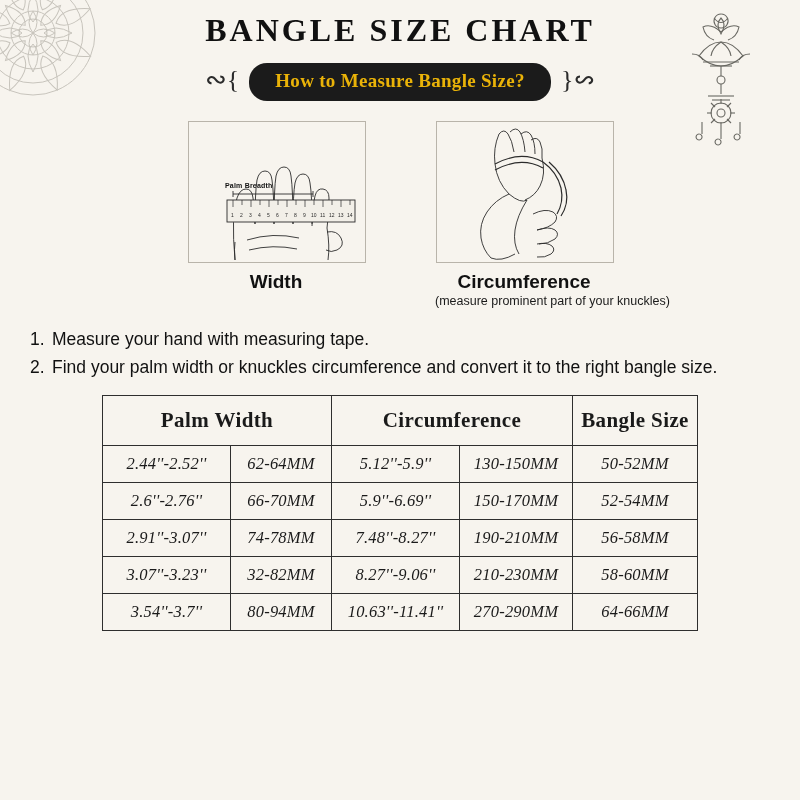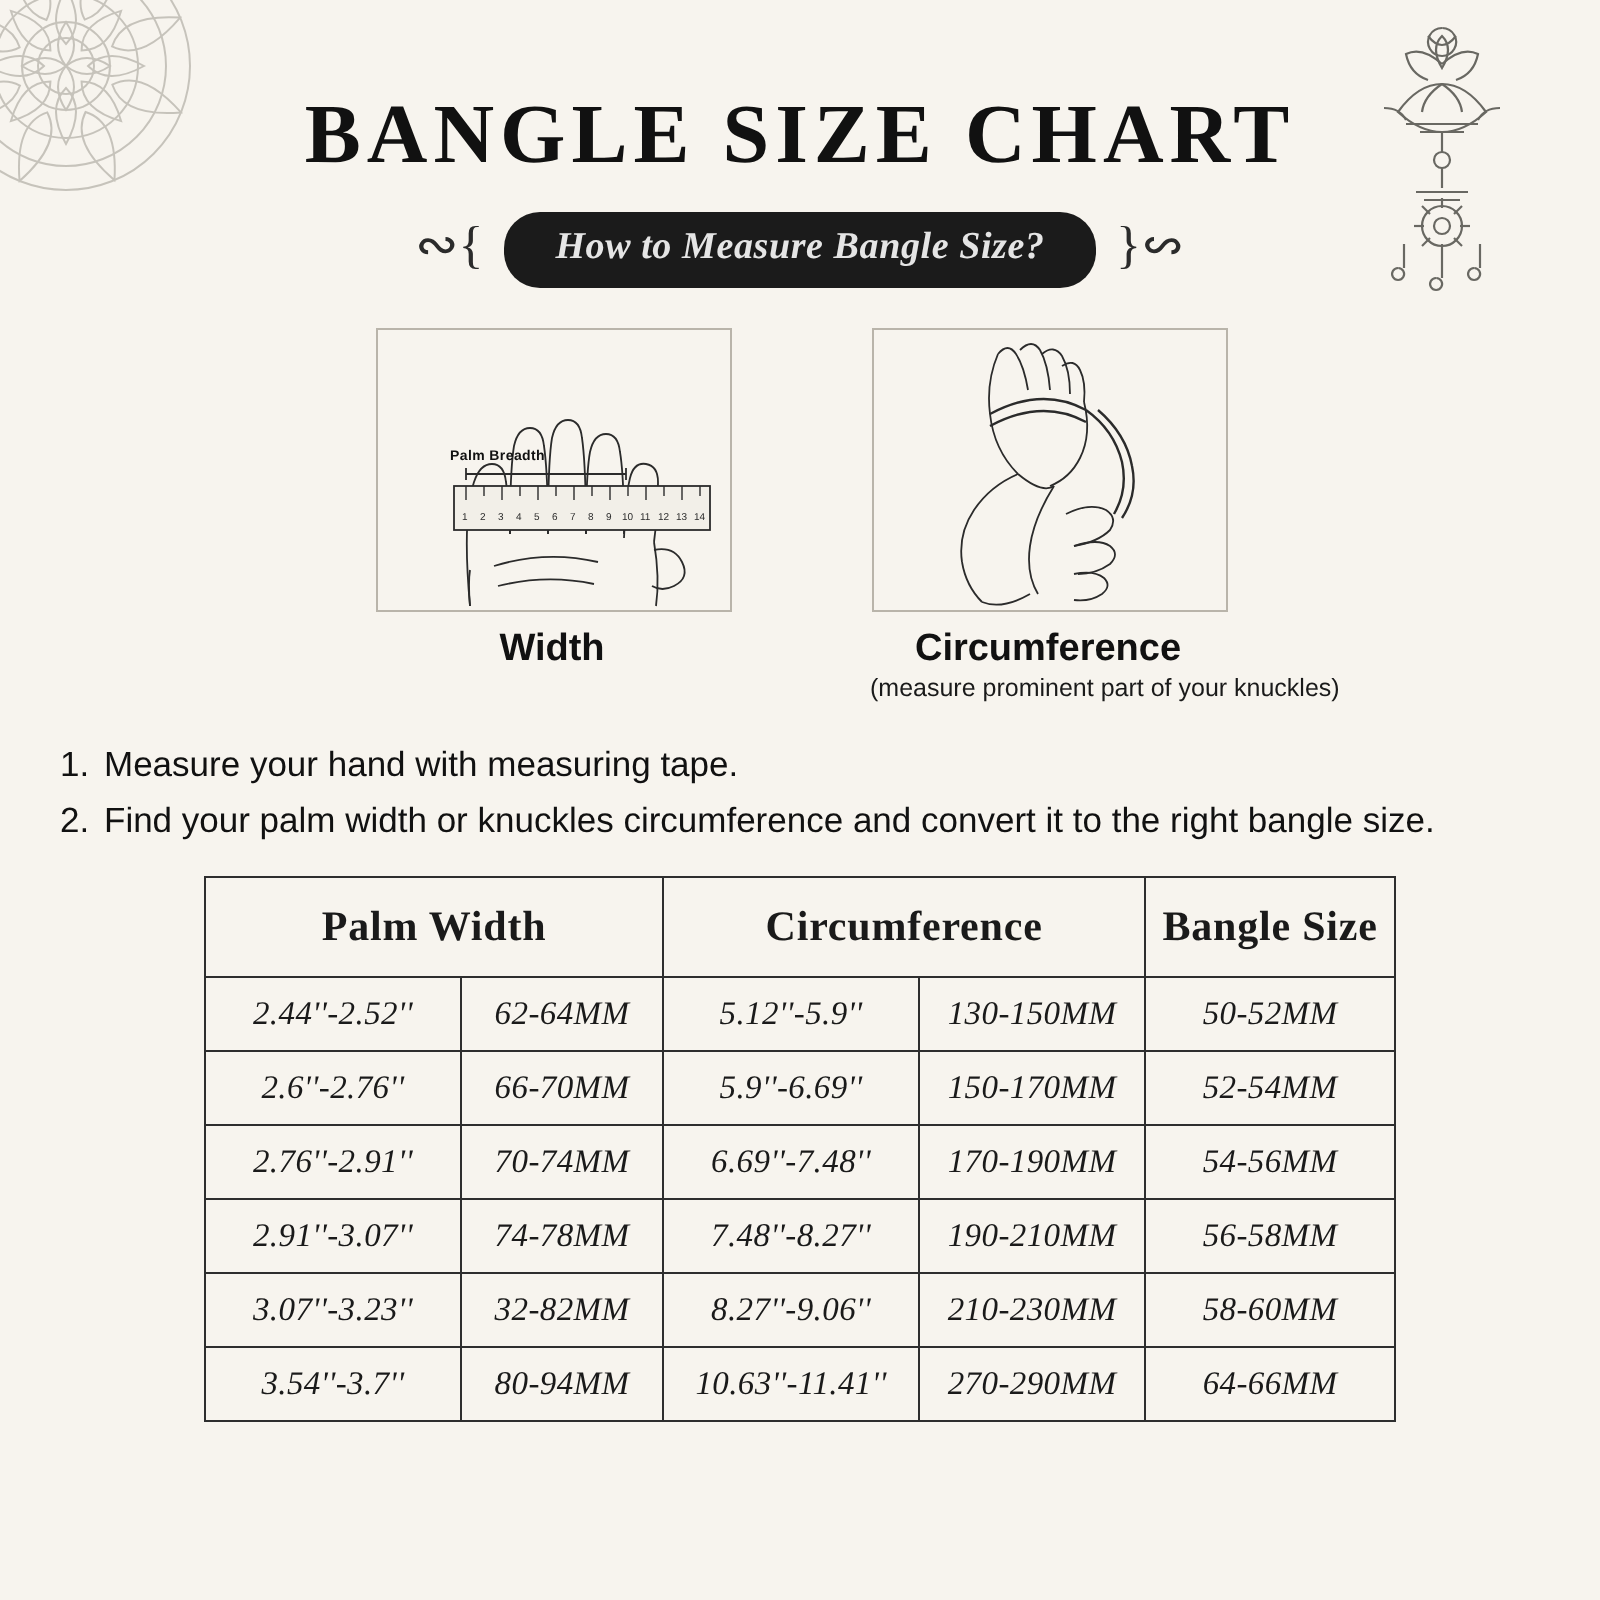--- a/index.html
+++ b/index.html
@@ -39,24 +39,24 @@
     width: 110px;
     height: 140px;
     opacity: 0.75;
     pointer-events: none;
   }
 
   
   .title {
     text-align: center;
     font-family: "Liberation Serif", serif;
-    font-size: 42px;
+    font-size: 32px;
     letter-spacing: 3px;
     font-weight: 700;
-    padding-top: 44px;
+    padding-top: 12px;
     margin: 0;
     color: #111;
   }
 
   
   .subtitle-row {
     display: flex;
     align-items: center;
     justify-content: center;
     gap: 10px;
@@ -65,29 +65,28 @@
   .flourish {
     font-family: "Liberation Serif", serif;
     font-size: 26px;
     color: #2b2b2b;
     line-height: 1;
     transform: translateY(-2px);
   }
   .flourish.right { transform: translateY(-2px) scaleX(-1); }
   .pill {
     background: #1b1b1b;
-    color: #e5e5e5;
+    color: #eab308;
     border-radius: 18px;
     padding: 7px 26px 9px 26px;
     font-family: "Liberation Serif", serif;
     font-size: 19px;
     font-weight: 700;
     letter-spacing: 0.3px;
     white-space: nowrap;
-    font-style: italic;
   }
 
   
   .illus-row {
     display: flex;
     justify-content: center;
     gap: 72px;
     margin-top: 20px;
   }
   .illus-box {
@@ -407,27 +406,20 @@
           <td>50-52MM</td>
         </tr>
         <tr>
           <td>2.6''-2.76''</td>
           <td>66-70MM</td>
           <td>5.9''-6.69''</td>
           <td>150-170MM</td>
           <td>52-54MM</td>
         </tr>
         <tr>
-          <td>2.76''-2.91''</td>
-          <td>70-74MM</td>
-          <td>6.69''-7.48''</td>
-          <td>170-190MM</td>
-          <td>54-56MM</td>
-        </tr>
-        <tr>
           <td>2.91''-3.07''</td>
           <td>74-78MM</td>
           <td>7.48''-8.27''</td>
           <td>190-210MM</td>
           <td>56-58MM</td>
         </tr>
         <tr>
           <td>3.07''-3.23''</td>
           <td>32-82MM</td>
           <td>8.27''-9.06''</td>

